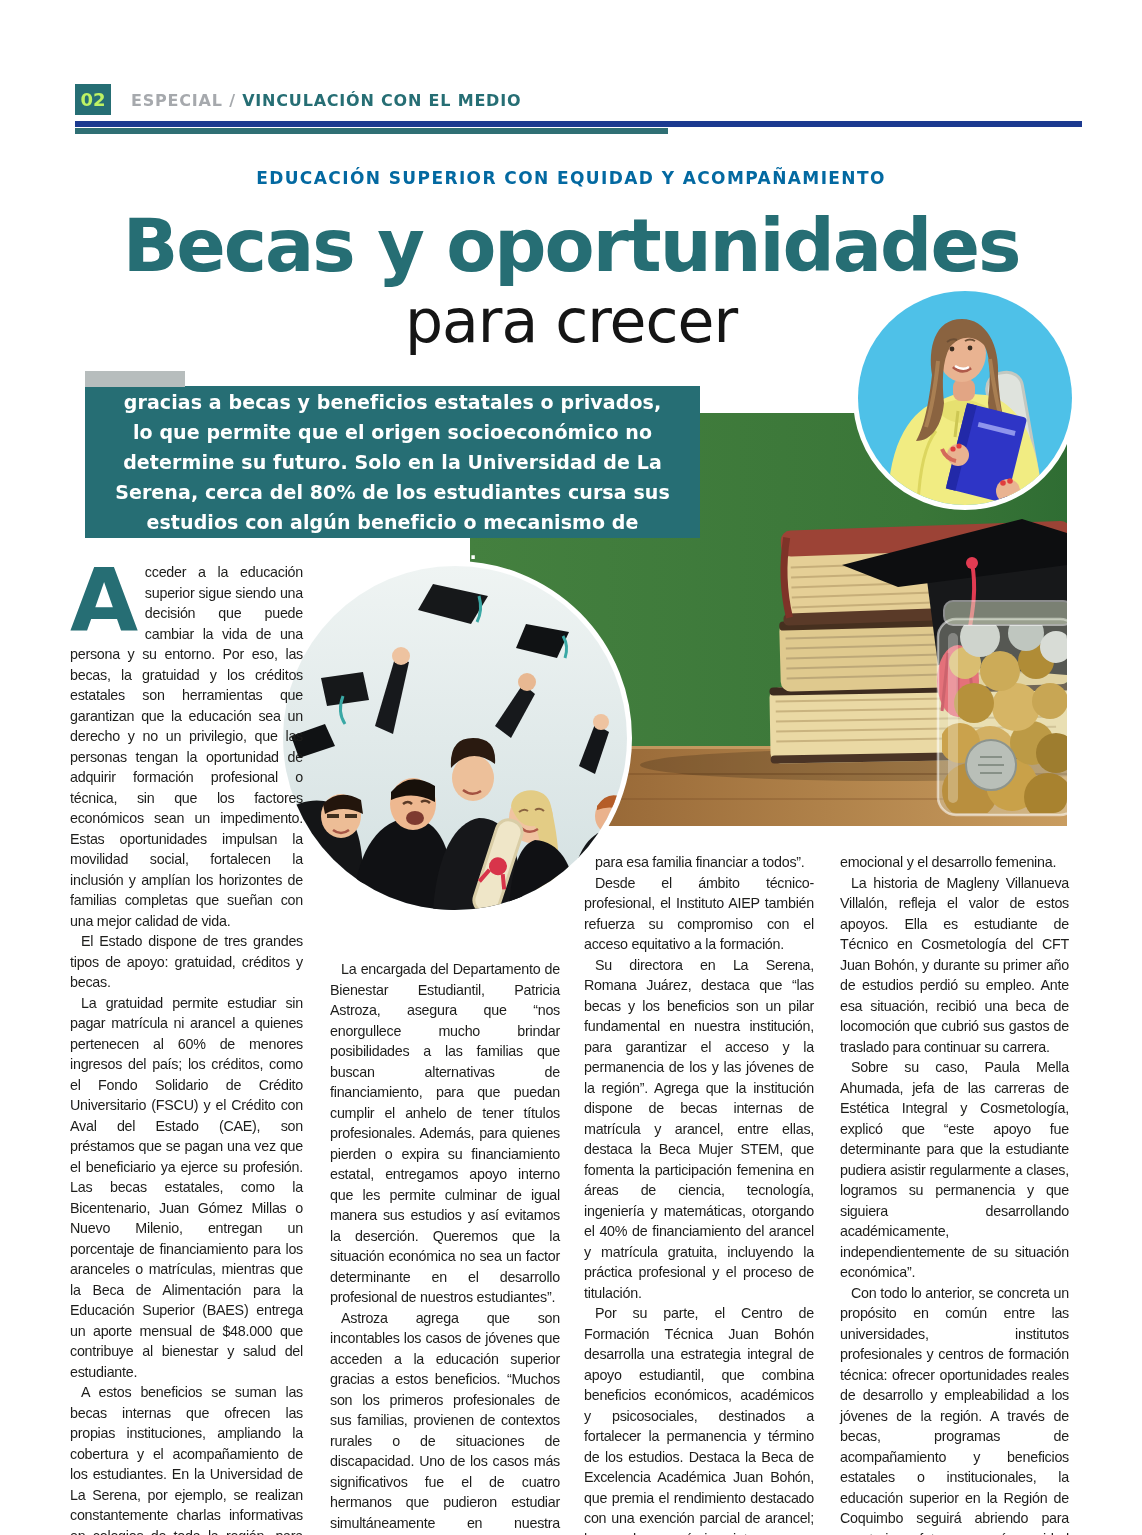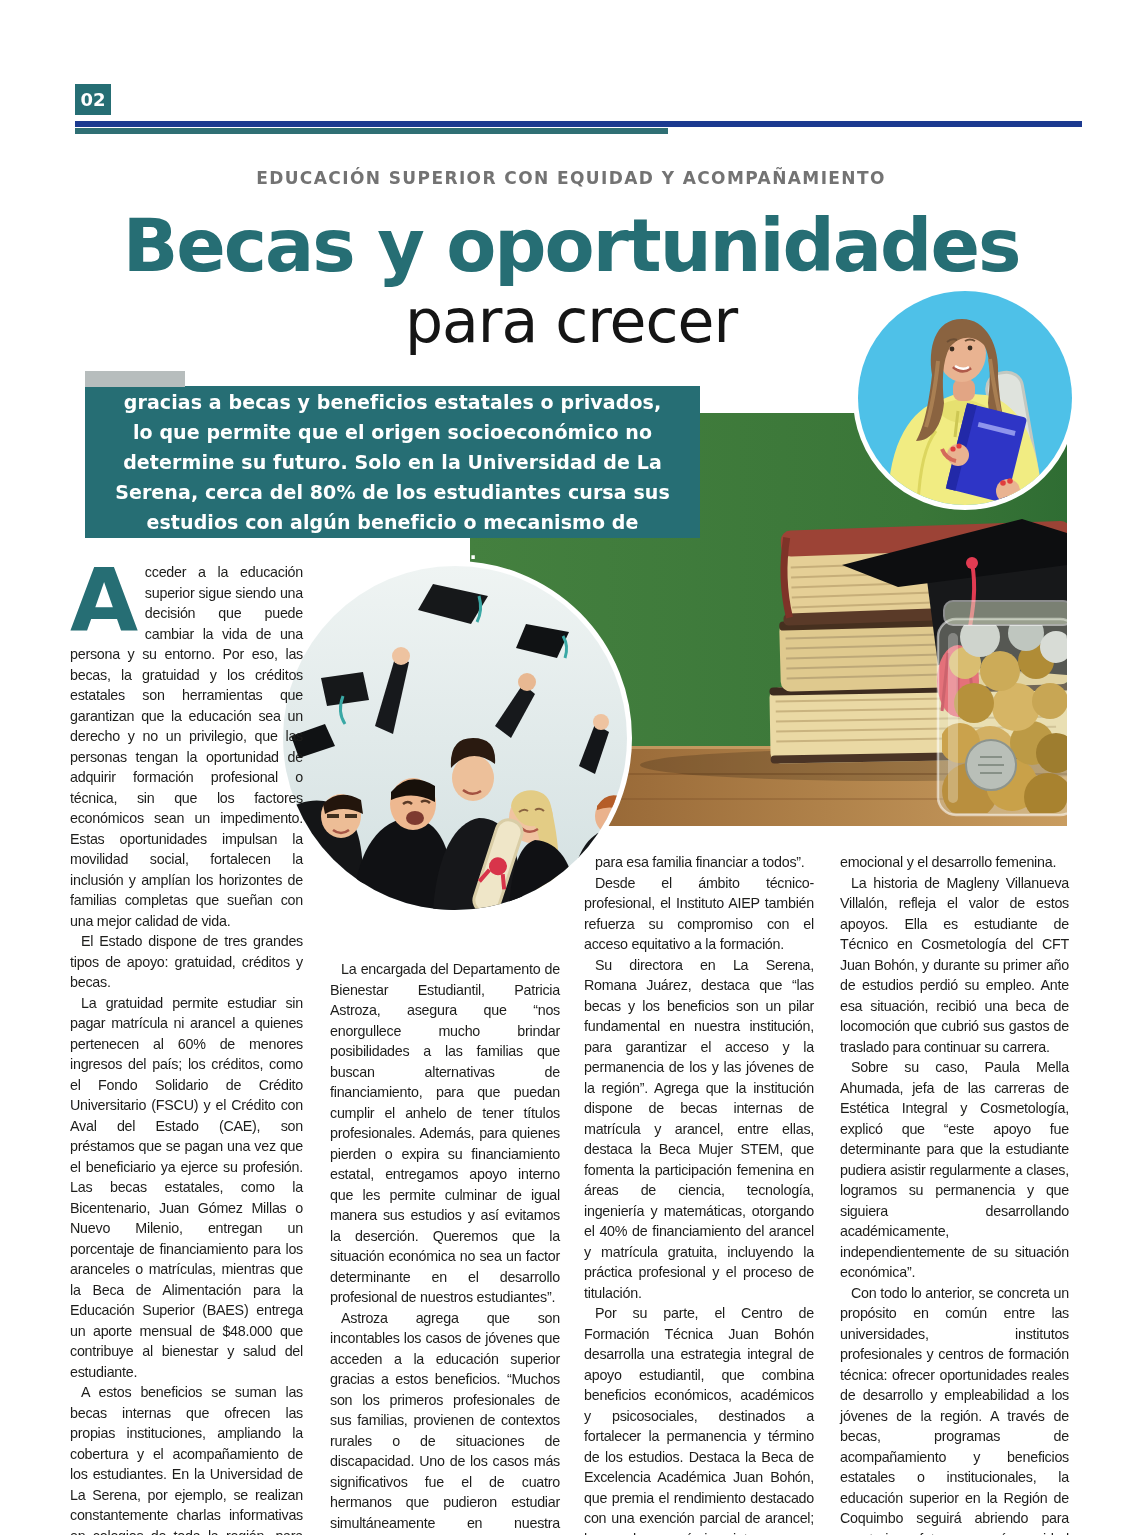--- a/index.html
+++ b/index.html
@@ -7,32 +7,32 @@
     --gray_label:#a6a9ad; --tab_gray:#b7bdbd; --text:#1d1d1b;
     --green_bg:#3f7b3b; --sky_blue:#4ec1e8; --hoodie_yellow:#f1ec82;
     --notebook_blue:#2e35c6; --tassel_red:#e23b52; --gown_black:#141517;
   }
   html,body{margin:0;padding:0;background:#ffffff;}
   body{font-family:"Liberation Sans",sans-serif;color:var(--text);}
   #page{position:relative;width:1142px;height:1535px;background:#fff;overflow:hidden;}
 
   
   .pagenum{position:absolute;left:75px;top:84px;width:36px;height:31px;background:var(--teal);
-    color:#ffffff;font-weight:bold;font-size:18px;display:flex;align-items:center;justify-content:center;
+    color:#bef264;font-weight:bold;font-size:18px;display:flex;align-items:center;justify-content:center;
     font-family:"DejaVu Sans",sans-serif;}
   .sectionline{position:absolute;left:131px;top:91px;font-size:16px;font-weight:bold;letter-spacing:.8px;
     font-family:"DejaVu Sans",sans-serif;}
   .sectionline .gray{color:var(--gray_label);}
   .sectionline .teal{color:var(--teal);}
   .rule-blue{position:absolute;left:75px;top:121px;width:1007px;height:6px;background:var(--blue_rule);}
   .rule-teal{position:absolute;left:75px;top:128px;width:593px;height:6px;background:var(--teal_rule);}
 
   
   .kicker{position:absolute;left:0;top:168px;width:1142px;text-align:center;font-size:17px;font-weight:bold;
-    letter-spacing:1.4px;color:#737373;font-family:"DejaVu Sans",sans-serif;}
+    letter-spacing:1.4px;color:#0369a1;font-family:"DejaVu Sans",sans-serif;}
   .title1{position:absolute;left:0;top:193px;width:1142px;text-align:center;color:var(--teal);
     font-family:"DejaVu Sans",sans-serif;font-weight:bold;font-size:73px;letter-spacing:-2px;line-height:84px;margin-top:11px;}
   .title2{position:absolute;left:0;top:281px;width:1142px;text-align:center;color:#151515;
     font-family:"DejaVu Sans",sans-serif;font-weight:normal;font-size:60px;letter-spacing:-1px;line-height:80px;}
 
   
   .lead-tab{position:absolute;left:85px;top:371px;width:100px;height:16px;background:var(--tab_gray);z-index:6;}
   .lead-box{position:absolute;left:85px;top:386px;width:615px;height:152px;background:var(--teal);z-index:5;
     display:flex;align-items:center;justify-content:center;}
   .lead-box p{margin:0;padding:6px 26px;color:#fff;text-align:center;font-family:"DejaVu Sans",sans-serif;
@@ -56,20 +56,24 @@
   #col-3{left:840px;top:852px; width:229px;}
   .dropcap{float:left;color:var(--teal);font-family:"DejaVu Sans",sans-serif;font-weight:bold;
     font-size:88px;line-height:70px;padding:4px 7px 0 0;}
 </style>
 </head>
 <body>
 
 <div id="page">
 
   <div class="pagenum">02</div>
+  <div class="sectionline">
+    <span class="gray">ESPECIAL / </span>
+    <span class="teal">VINCULACIÓN CON EL MEDIO</span>
+  </div>
   <div class="rule-blue"></div>
   <div class="rule-teal"></div>
 
   <div class="kicker">EDUCACIÓN SUPERIOR CON EQUIDAD Y ACOMPAÑAMIENTO</div>
   <div class="title1">Becas y oportunidades</div>
   <div class="title2">para crecer</div>
 
   <div class="photo-green">
     <svg width="597" height="413" viewBox="0 0 597 413">
       <defs>

